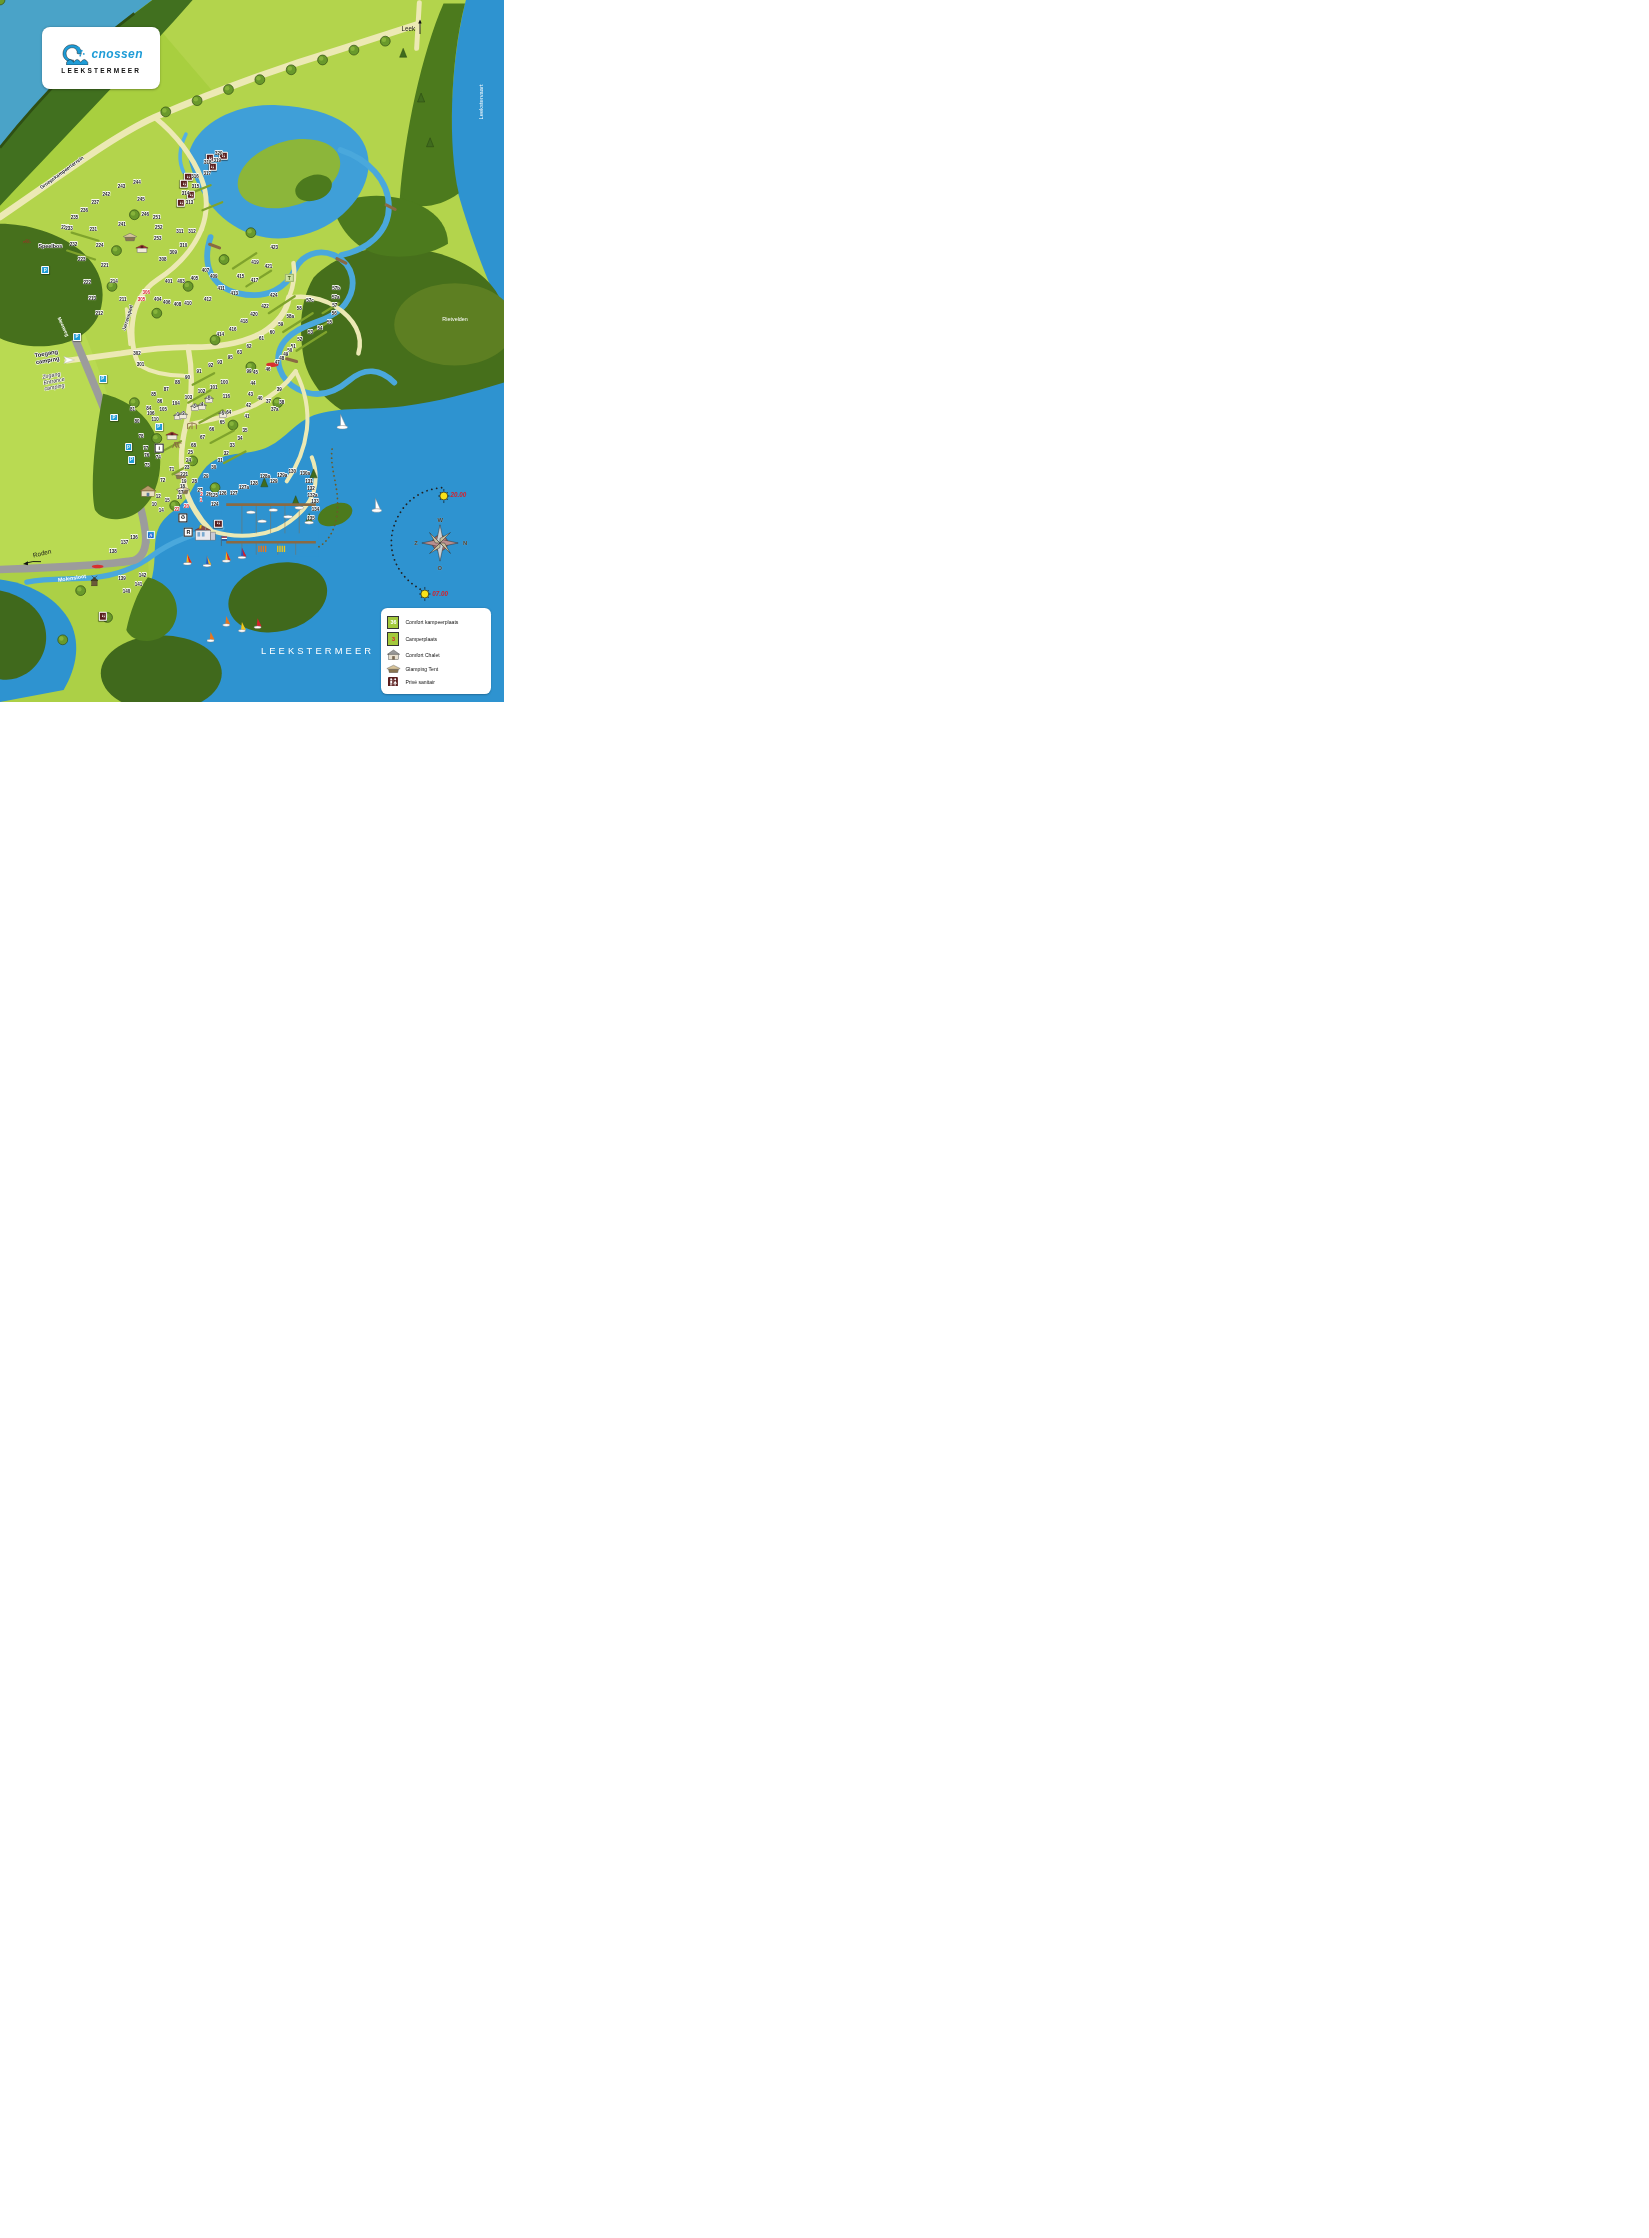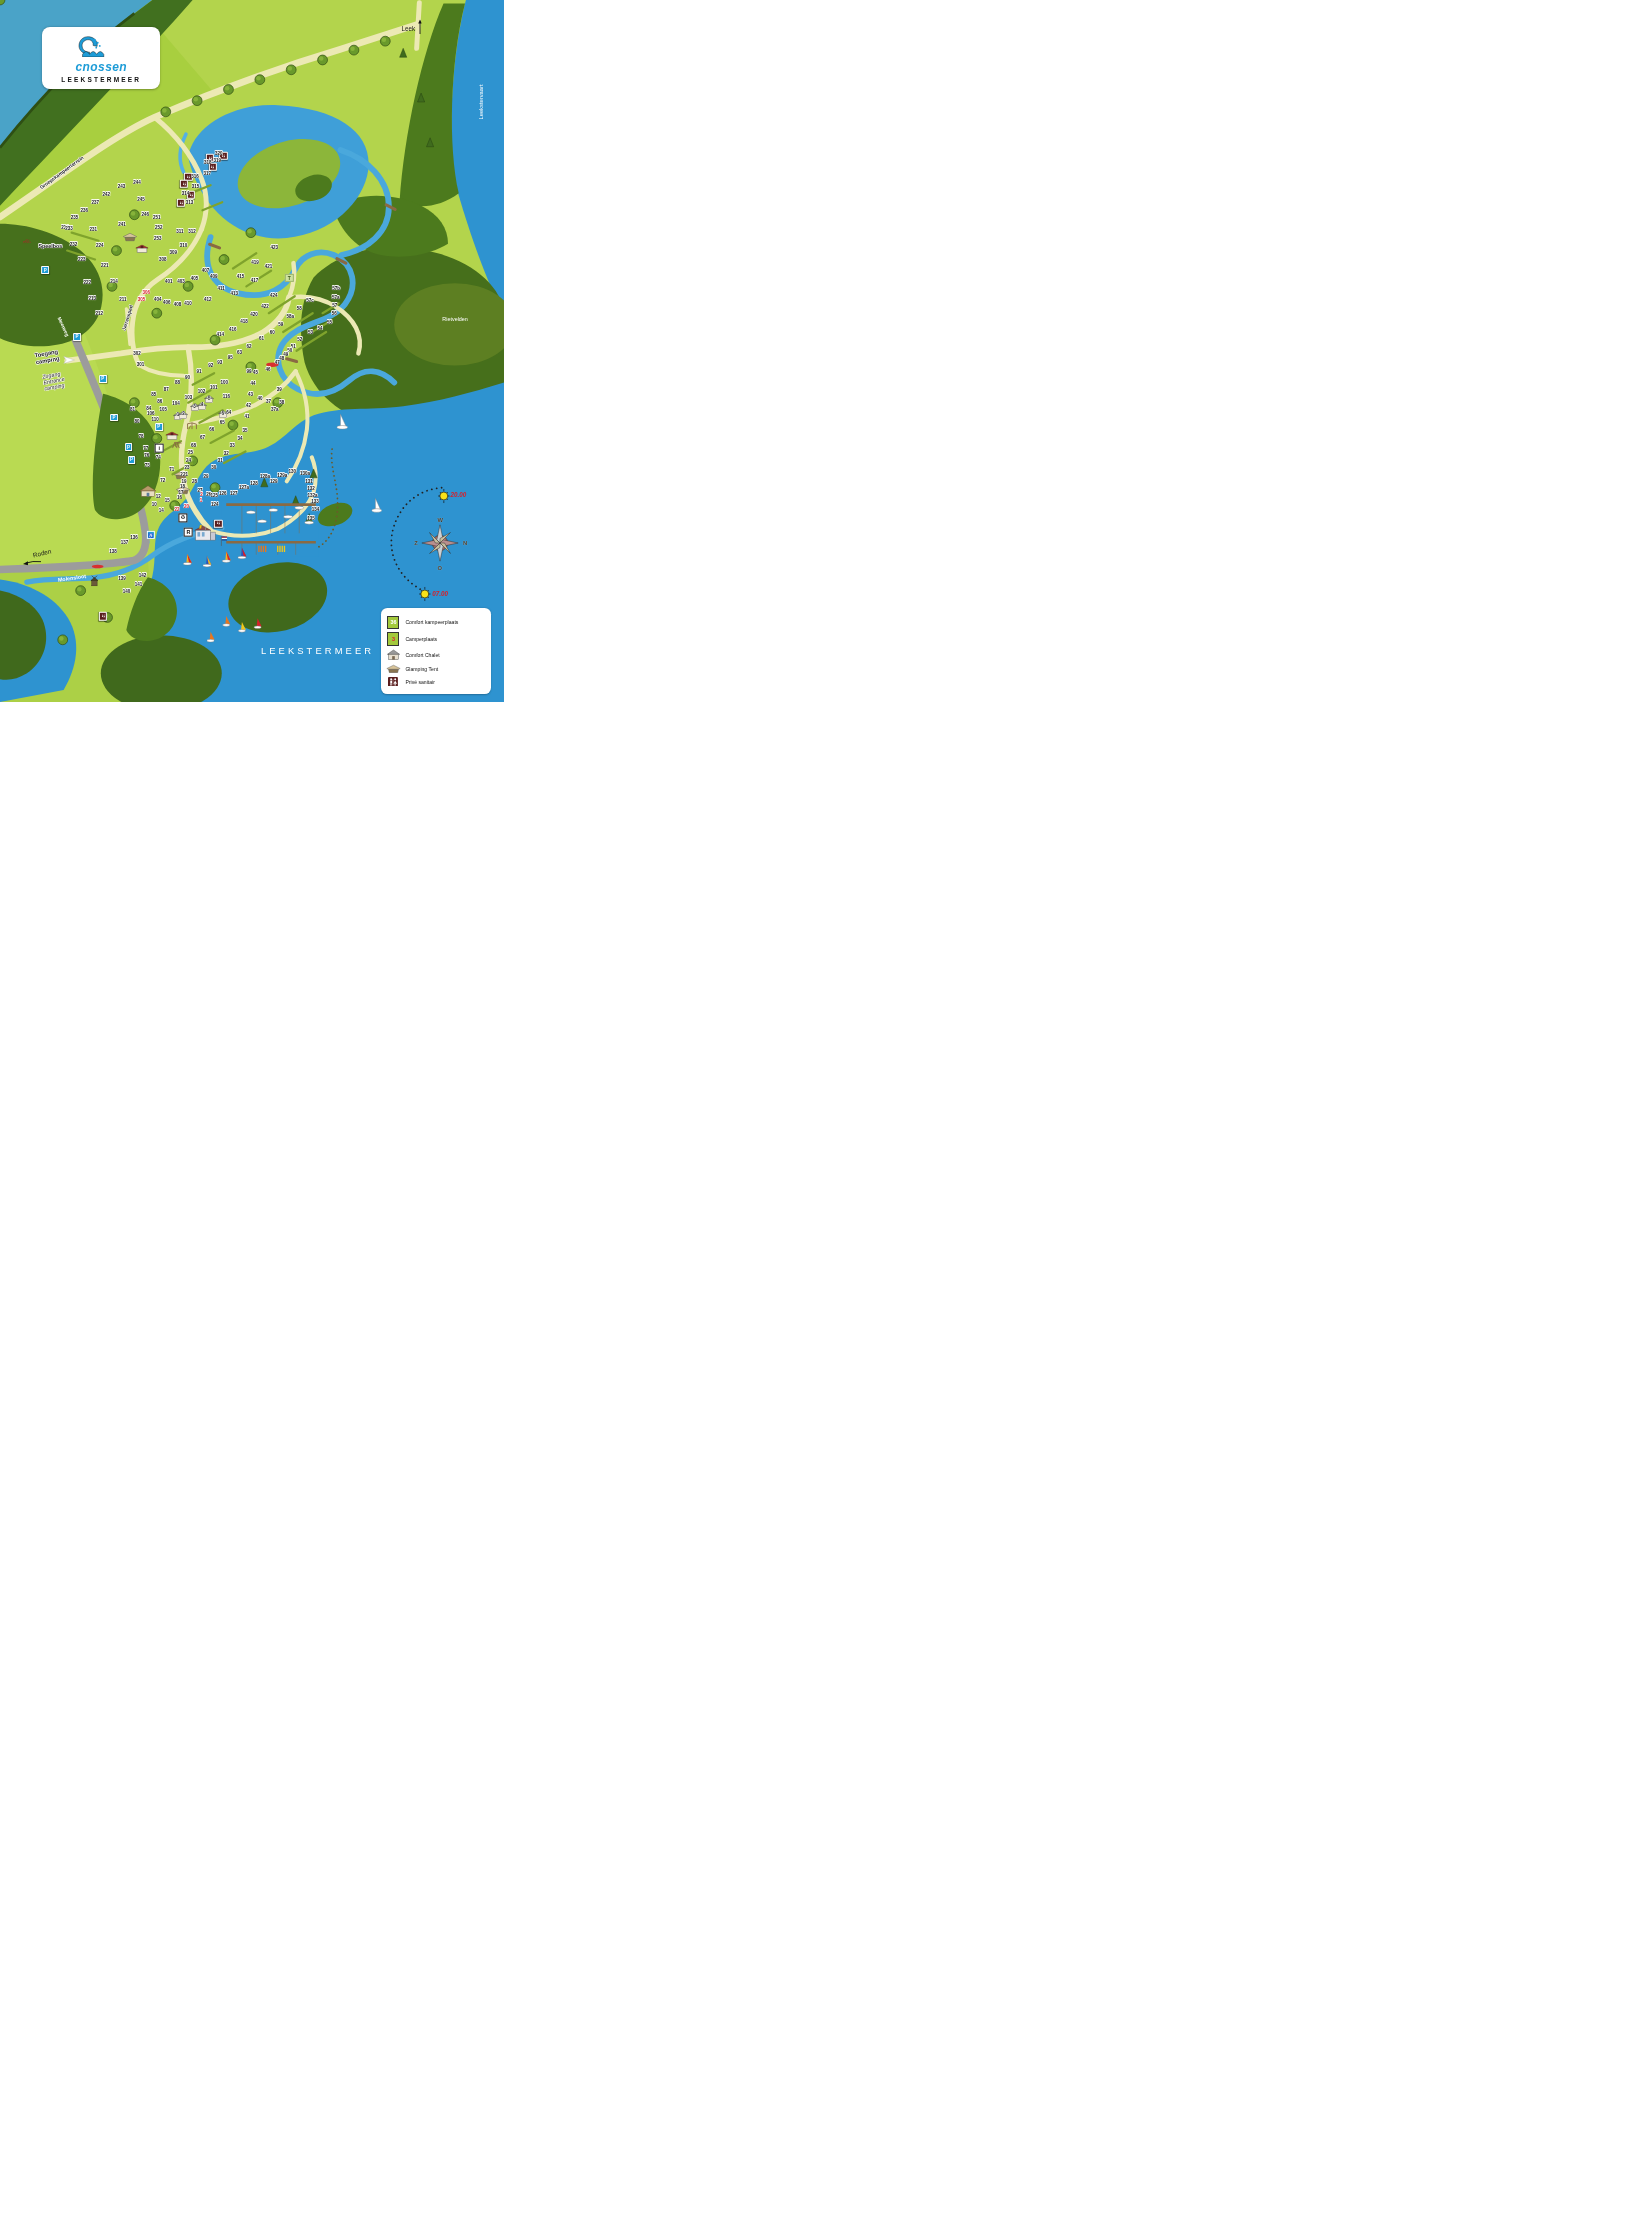--- a/index.html
+++ b/index.html
@@ -25,21 +25,21 @@
   .sun .time{position:absolute;left:13.4px;top:2.7px;color:#d6202a;font-style:italic;font-weight:bold;font-size:6.3px;}
   .legend{position:absolute;left:75.5%;top:86.6%;width:22%;background:#fff;border-radius:6.3px;
           padding:4.5px 5.4px;box-sizing:border-box;z-index:50;box-shadow:0 0.4px 1.8px rgba(0,0,0,.25);}
   .legend .row{display:flex;align-items:center;gap:4.5px;margin:3.1px 0;}
   .legend .licon{width:15px;display:flex;justify-content:center;flex:0 0 15px;}
   .legend .ltext{font-size:5.1px;color:#111;}
   .leg-green{width:9.9px;height:11.6px;background:#a3c93c;border:0.7px solid #333;display:flex;align-items:center;justify-content:center;
              font-weight:bold;font-size:5.4px;}
   .logo{position:absolute;left:8.4%;top:3.9%;width:23.4%;height:8.8%;background:#fff;border-radius:8px;z-index:50;
         box-shadow:0 0.9px 2.2px rgba(0,0,0,.3);display:flex;flex-direction:column;align-items:center;justify-content:center;}
-  .logo .brandrow{display:flex;align-items:flex-start;gap:2.7px;flex-direction:column;}
+  .logo .brandrow{display:flex;align-items:center;gap:2.7px;}
   .logo .brand{color:#1e9cd7;font-weight:bold;font-style:italic;font-size:12px;letter-spacing:0.4px;}
   .logo .sub{color:#111;font-weight:bold;font-size:6.5px;letter-spacing:2.2px;margin-top:1.8px;}
   .compass{position:absolute;left:87.4%;top:77.4%;transform:translate(-50%,-50%);z-index:20;width:39px;height:39px;}
   .compass .dir{position:absolute;font-weight:bold;font-size:5.8px;color:#4a3b2a;text-shadow:0 0 0.9px rgba(255,255,255,.6);}
   .compass .dN{right:-7.2px;top:16px;} .compass .dW{left:16.6px;top:-7.6px;}
   .compass .dO{left:16.6px;bottom:-7.6px;} .compass .dZ{left:-6.7px;top:16px;}
   .chalet,.gtent{z-index:24;}
   .chalet .num,.gtent .num{position:absolute;left:50%;top:40%;transform:translate(-50%,-50%);
         font-weight:bold;font-size:4.5px;color:#141414;
         text-shadow:-0.4px -0.4px 0 #fff,0.4px -0.4px 0 #fff,-0.4px 0.4px 0 #fff,0.4px 0.4px 0 #fff;}

